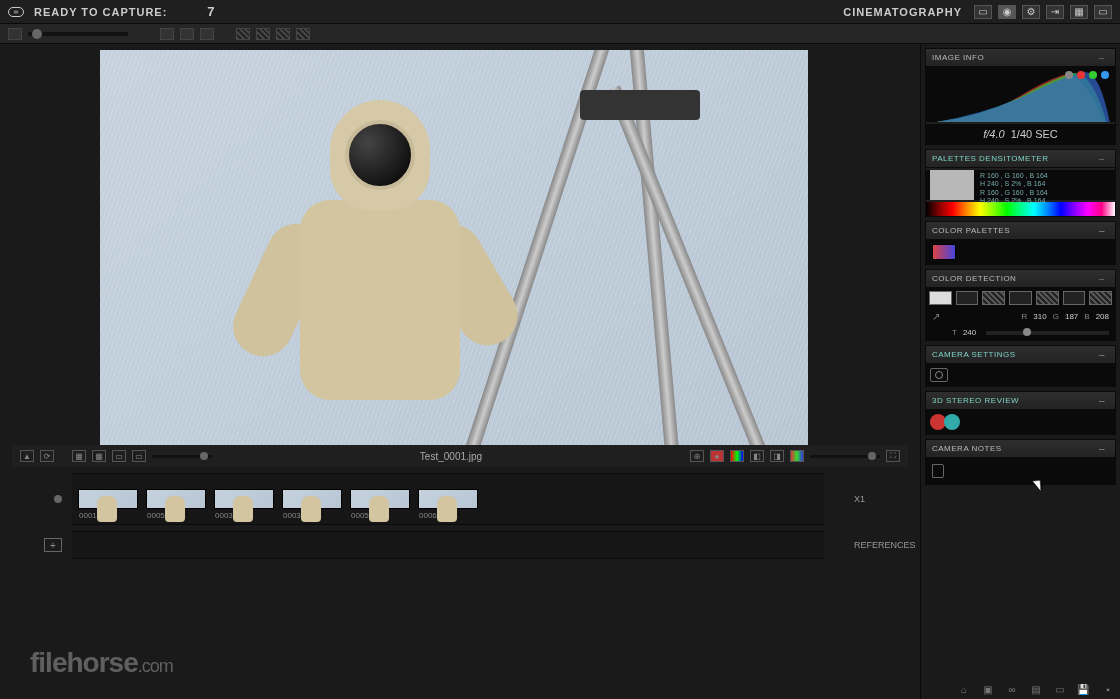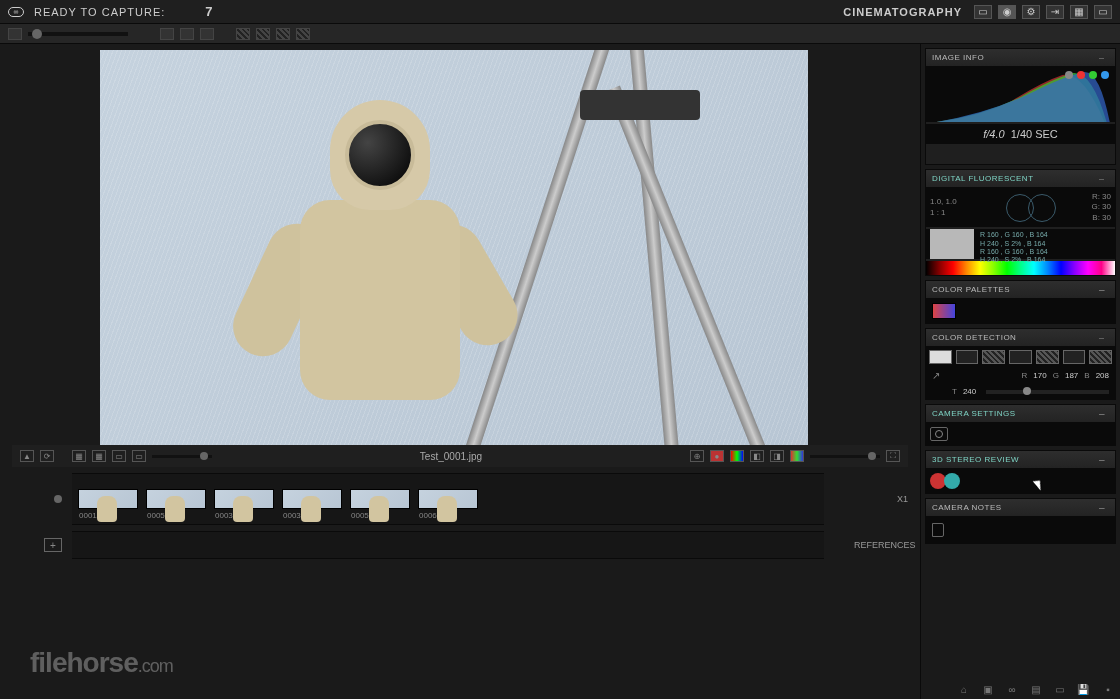--- a/index.html
+++ b/index.html
@@ -2,21 +2,21 @@
 <html><head>
 <meta charset="utf-8">
 <style>
 * { margin:0; padding:0; box-sizing:border-box; font-family:Arial,Helvetica,sans-serif; }
 body { background:#1a1a1a; color:#ccc; width:1120px; height:699px; overflow:hidden; font-size:10px; position:relative; }
 
 
 .topbar { height:24px; background:#1f1f1f; border-bottom:1px solid #0a0a0a; display:flex; align-items:center; padding:0 8px; }
 .topbar-left { display:flex; align-items:center; gap:10px; }
 .logo { width:16px; height:10px; border:1.5px solid #ccc; border-radius:6px; display:flex; align-items:center; justify-content:center; font-size:7px; }
-.status-text { font-size:11px; letter-spacing:1px; font-weight:normal; }
+.status-text { font-size:11px; letter-spacing:1px; font-weight:bold; }
 .frame-num { font-size:13px; font-weight:bold; margin-left:30px; }
 .topbar-right { margin-left:auto; display:flex; align-items:center; gap:6px; }
 .mode-label { font-size:11px; letter-spacing:1px; font-weight:bold; margin-right:6px; }
 .top-icon { width:18px; height:14px; background:#333; border:1px solid #555; display:flex; align-items:center; justify-content:center; cursor:pointer; }
 .top-icon.active { background:#555; }
 
 
 .toolbar2 { height:20px; background:#262626; display:flex; align-items:center; padding:0 8px; gap:6px; border-bottom:1px solid #0a0a0a; }
 .tb2-btn { width:14px; height:12px; background:#333; border:1px solid #444; cursor:pointer; }
 .tb2-slider { width:100px; height:4px; background:#111; position:relative; }
@@ -52,21 +52,21 @@
 .filename { flex:1; text-align:center; font-size:10px; color:#aaa; }
 .rgb-strip { background:linear-gradient(90deg,#f00,#0f0,#00f); }
 .red-bg { background:#b33; }
 
 
 .timeline { flex:1; padding:6px 12px; overflow:hidden; }
 .tl-row { display:flex; align-items:center; height:52px; margin-bottom:6px; }
 .tl-handle { width:60px; display:flex; justify-content:flex-end; padding-right:10px; }
 .tl-dot { width:8px; height:8px; background:#666; border-radius:50%; cursor:pointer; }
 .tl-track { flex:1; background:#161616; height:52px; border-top:1px solid #0a0a0a; border-bottom:1px solid #0a0a0a; display:flex; align-items:center; padding:4px 6px; gap:8px; position:relative; }
-.tl-label-side { width:60px; text-align:right; font-size:9px; color:#999; padding-left:6px;margin-left:24px; }
+.tl-label-side { width:60px; font-size:9px; color:#999; padding-left:6px;margin-left:24px; }
 .thumb { width:60px; height:20px; background:linear-gradient(135deg,#c5d2de,#b8c6d4); position:relative; border:1px solid #000; }
 .thumb::after { content:''; position:absolute; left:18px; top:6px; width:20px; height:26px; background:#d2c5a0; border-radius:8px 8px 4px 4px; }
 .thumb-num { position:absolute; bottom:-12px; left:0; font-size:8px; color:#888; }
 .thumb.selected { border:1px solid #fff; box-shadow:0 0 0 1px #fff; }
 .thumb-fn { position:absolute; bottom:-11px; left:0; right:0; font-size:7px; color:#999; text-align:center; background:#222; padding:1px; }
 .tl-row.low { height:28px; }
 .tl-row.low .tl-track { height:28px; }
 .add-frame { width:18px; height:14px; border:1px solid #666; position:relative; cursor:pointer; display:flex; align-items:center; justify-content:center; color:#888; font-size:10px; margin-left:30px; }
 
 
@@ -74,21 +74,21 @@
 .panel-head { height:18px; background:linear-gradient(#2e2e2e,#232323); display:flex; align-items:center; padding:0 6px; font-size:8px; letter-spacing:0.5px; color:#bbb; border-bottom:1px solid #0a0a0a; }
 .panel-head.teal { color:#7fd4c5; }
 .panel-toggle { margin-left:auto; width:10px; height:10px; color:#888; cursor:pointer; font-size:10px; line-height:10px; }
 .panel-body { padding:4px 6px; }
 
 
 .histo { height:55px; background:#0a0a0a; position:relative; margin-bottom:2px; }
 .histo-dots { position:absolute; top:4px; right:6px; display:flex; gap:4px; }
 .hd { width:8px; height:8px; border-radius:50%; cursor:pointer; }
 .histo svg { width:100%; height:100%; }
-.exposure { text-align:center; padding:4px; font-size:11px; background:#0a0a0a; margin-bottom:20px; }
+.exposure { text-align:center; padding:4px; font-size:11px; background:#0a0a0a; margin-bottom:0; }
 .exposure i { font-style:italic; }
 .meta-lines { background:#0a0a0a; padding:4px 6px; font-size:8px; color:#999; line-height:1.4; }
 
 
 .dens-row { display:flex; align-items:center; background:#0a0a0a; padding:4px; }
 .dens-nums { font-size:8px; color:#888; line-height:1.3; width:40px; }
 .dens-circles { flex:1; display:flex; justify-content:center; gap:-4px; }
 .dc { width:28px; height:28px; border:1px solid #3a5a6a; border-radius:50%; }
 .dens-rgb { font-size:8px; color:#888; line-height:1.3; text-align:right; }
 .dens-swatch { height:30px; background:#0a0a0a; display:flex; margin-top:2px; }
@@ -269,39 +269,24 @@
           </svg>
         </div>
         <div class="exposure">
           <i>f/4.0</i>&nbsp;&nbsp;<span>1/40 SEC</span>
         </div>
       </div>
     </div>
 
     <div class="panel">
       <div class="panel-head teal">
-          <span>DIGITAL FLUORESCENT</span>
+          <span>PALETTES DENSITOMETER</span>
           <span class="panel-toggle">⎯</span>
         </div>
       <div class="panel-body" style="padding:0">
-        <div class="dens-row">
-          <div class="dens-nums">
-              <div>1.0, 1.0</div>
-              <div>1 : 1</div>
-            </div>
-          <div class="dens-circles">
-              <div class="dc"></div>
-              <div class="dc" style="margin-left:-6px"></div>
-            </div>
-          <div class="dens-rgb">
-              <div>R:   30</div>
-              <div>G:   30</div>
-              <div>B:   30</div>
-            </div>
-        </div>
         <div class="dens-swatch">
           <div class="sw-box"></div>
           <div class="sw-txt">
             <div>R 160 , G 160 , B 164</div>
             <div>H 240 , S    2% , B 164</div>
             <div>R 160 , G 160 , B 164</div>
             <div>H 240 , S    2% , B 164</div>
           </div>
         </div>
         <div class="spectrum"></div>
@@ -330,21 +315,21 @@
           <div class="cd-box cd-hatch"></div>
           <div class="cd-box"></div>
           <div class="cd-box cd-hatch"></div>
           <div class="cd-box"></div>
           <div class="cd-box cd-hatch"></div>
         </div>
         <div class="cd-vals">
           <span class="eyedrop">↗</span>
           <span style="flex:1"></span>
           <span class="lab">R</span>
-            <span>170</span>
+            <span>310</span>
           <span class="lab">G</span>
             <span>187</span>
           <span class="lab">B</span>
             <span>208</span>
         </div>
         <div class="cd-vals">
           <span style="width:14px"></span>
           <span class="lab">T</span>
             <span>240</span>
           <div class="cd-slider"></div>

